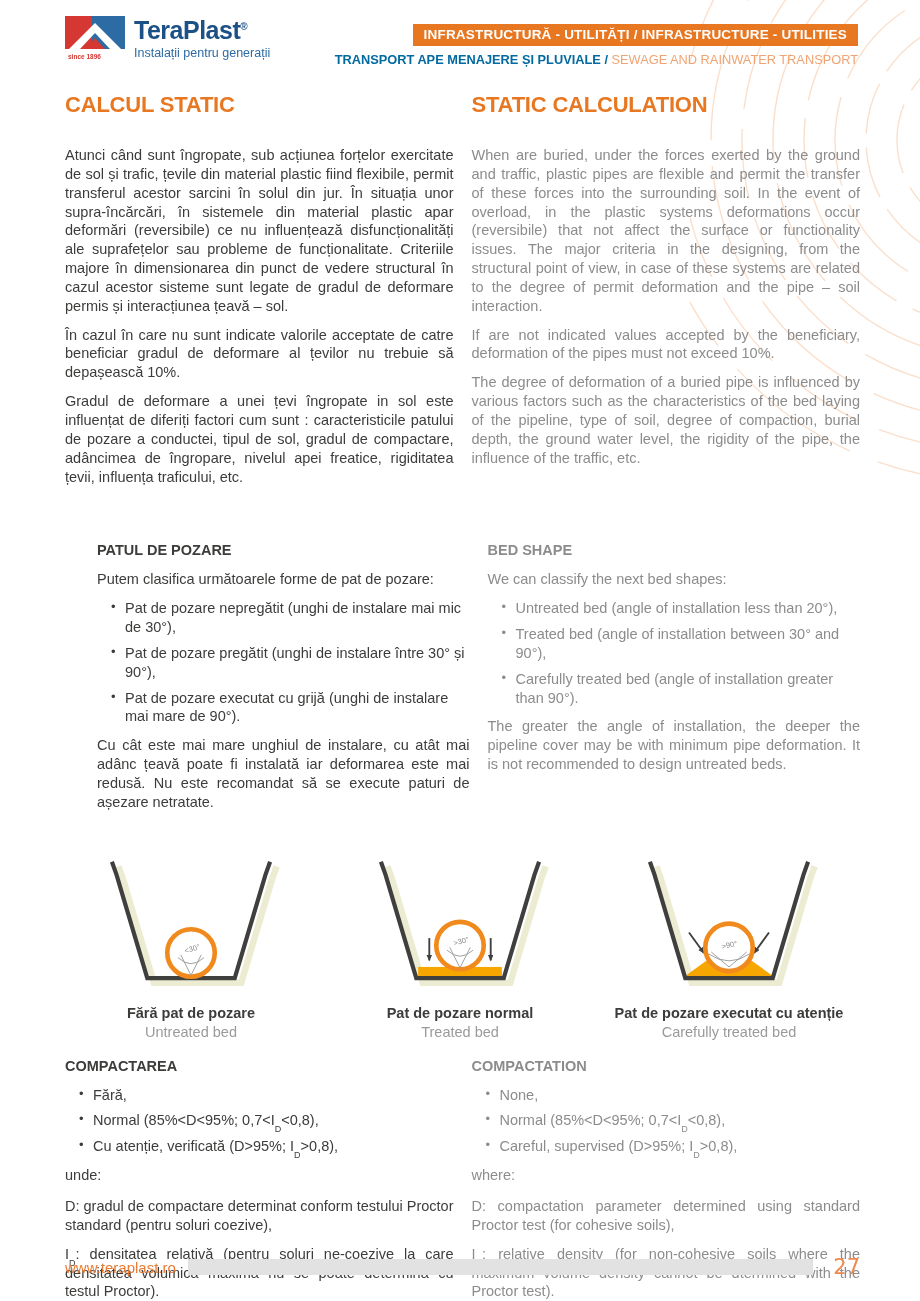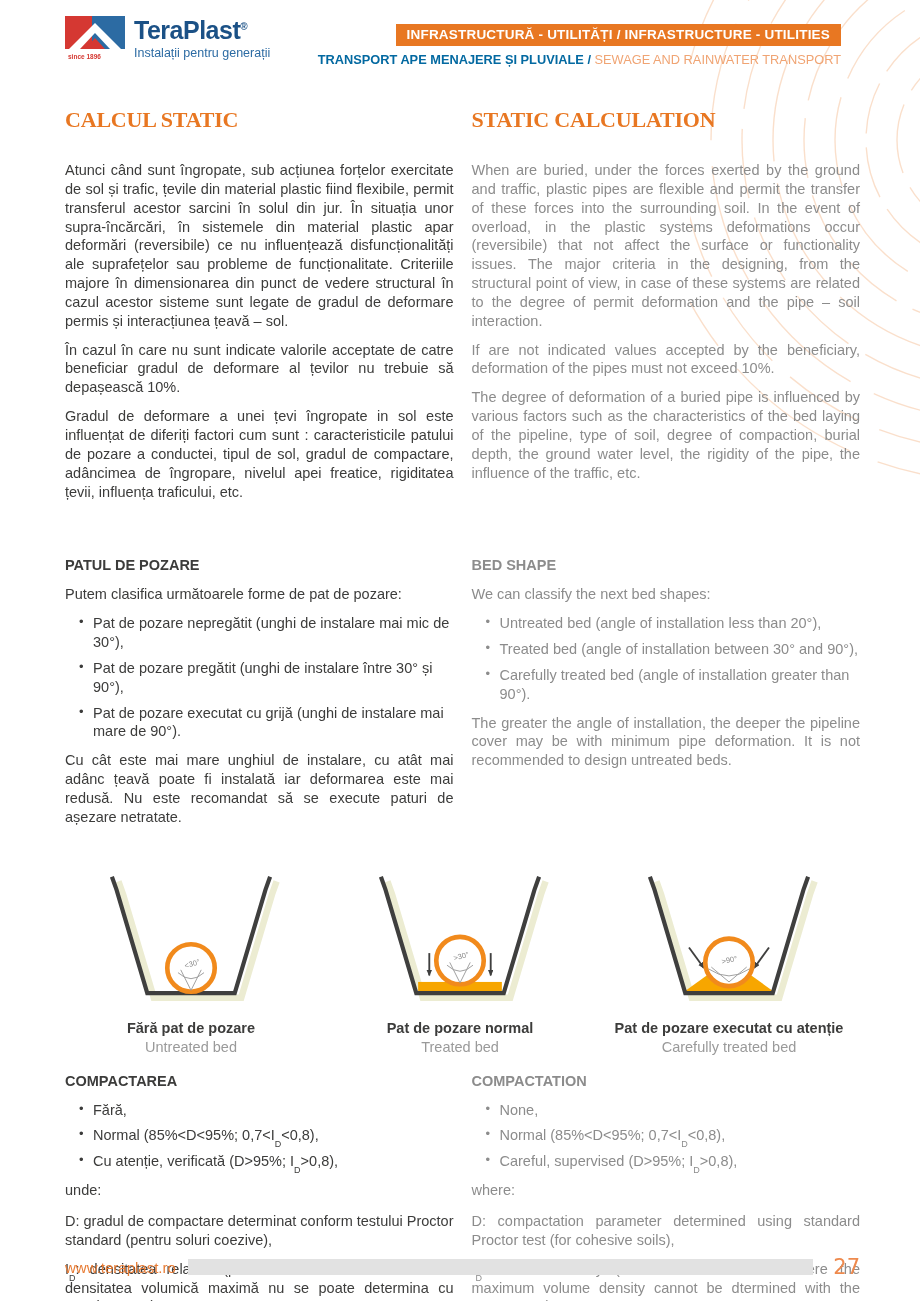--- a/index.html
+++ b/index.html
@@ -17,37 +17,37 @@
   
   .arcs { position:absolute; top:0; right:0; z-index:0; pointer-events:none; }
 
   
   .topbar { position:relative; z-index:2; height: 78px; }
   .logo { position:absolute; top:16px; left:65px; display:flex; align-items:flex-start; gap:9px; }
   .logo-text { padding-top:2px; }
   .logo-name { font-size:25px; font-weight:700; color:#1B5186; line-height:1; letter-spacing:-0.5px; }
   .logo-name sup { font-size:10px; }
   .logo-tagline { font-size:12.5px; color:#2C6BA3; margin-top:3px; }
-  .header-right { position:absolute; top:24px; right:79px; text-align:right; width:640px; }
+  .header-right { position:absolute; top:24px; right:62px; text-align:right; width:640px; }
   .cat-bar {
     display:inline-block; background:#E87722; color:#ffffff;
     font-size:13.5px; font-weight:700; letter-spacing:0.2px;
     padding:3px 11px 4px;
   }
   .subtitle { margin-top:6px; font-size:12.8px; font-weight:700; }
   .sub-ro { color:#0369a1; }
   .sub-en { color:#F0A473; font-weight:400; }
 
   
   .content { position:relative; z-index:1; padding:0 60px 0 65px; }
   .row { display:grid; grid-template-columns:1fr 1fr; column-gap:18px; }
-  .row-title { margin-top:29px;font-family:Liberation Serif, serif; }
+  .row-title { margin-top:14px; }
   h1 { font-size:22px; font-weight:700; color:#E87722; letter-spacing:-0.2px; }
   .row-intro { margin-top:28px; }
-  .row-bed { margin-top:46px; }
+  .row-bed { margin-top:46px;margin-left:32px; }
   .row-compaction { margin-top:18px; }
 
   .cell p { font-size:14.5px; line-height:1.3; text-align:justify; margin-bottom:10px; }
   .cell.en { color:#8C8C8C; }
   h3 { font-size:14.5px; font-weight:700; margin-bottom:12px; }
   .cell.en h3 { color:#8C8C8C; }
 
   ul.bullets { list-style:none; padding-left:12px; margin:10px 0 10px; }
   ul.bullets li { position:relative; padding-left:16px; font-size:14.5px; line-height:1.3; margin-bottom:7px; }
   ul.bullets li::before { content:"•"; position:absolute; left:2px; top:0; font-size:13px; }

